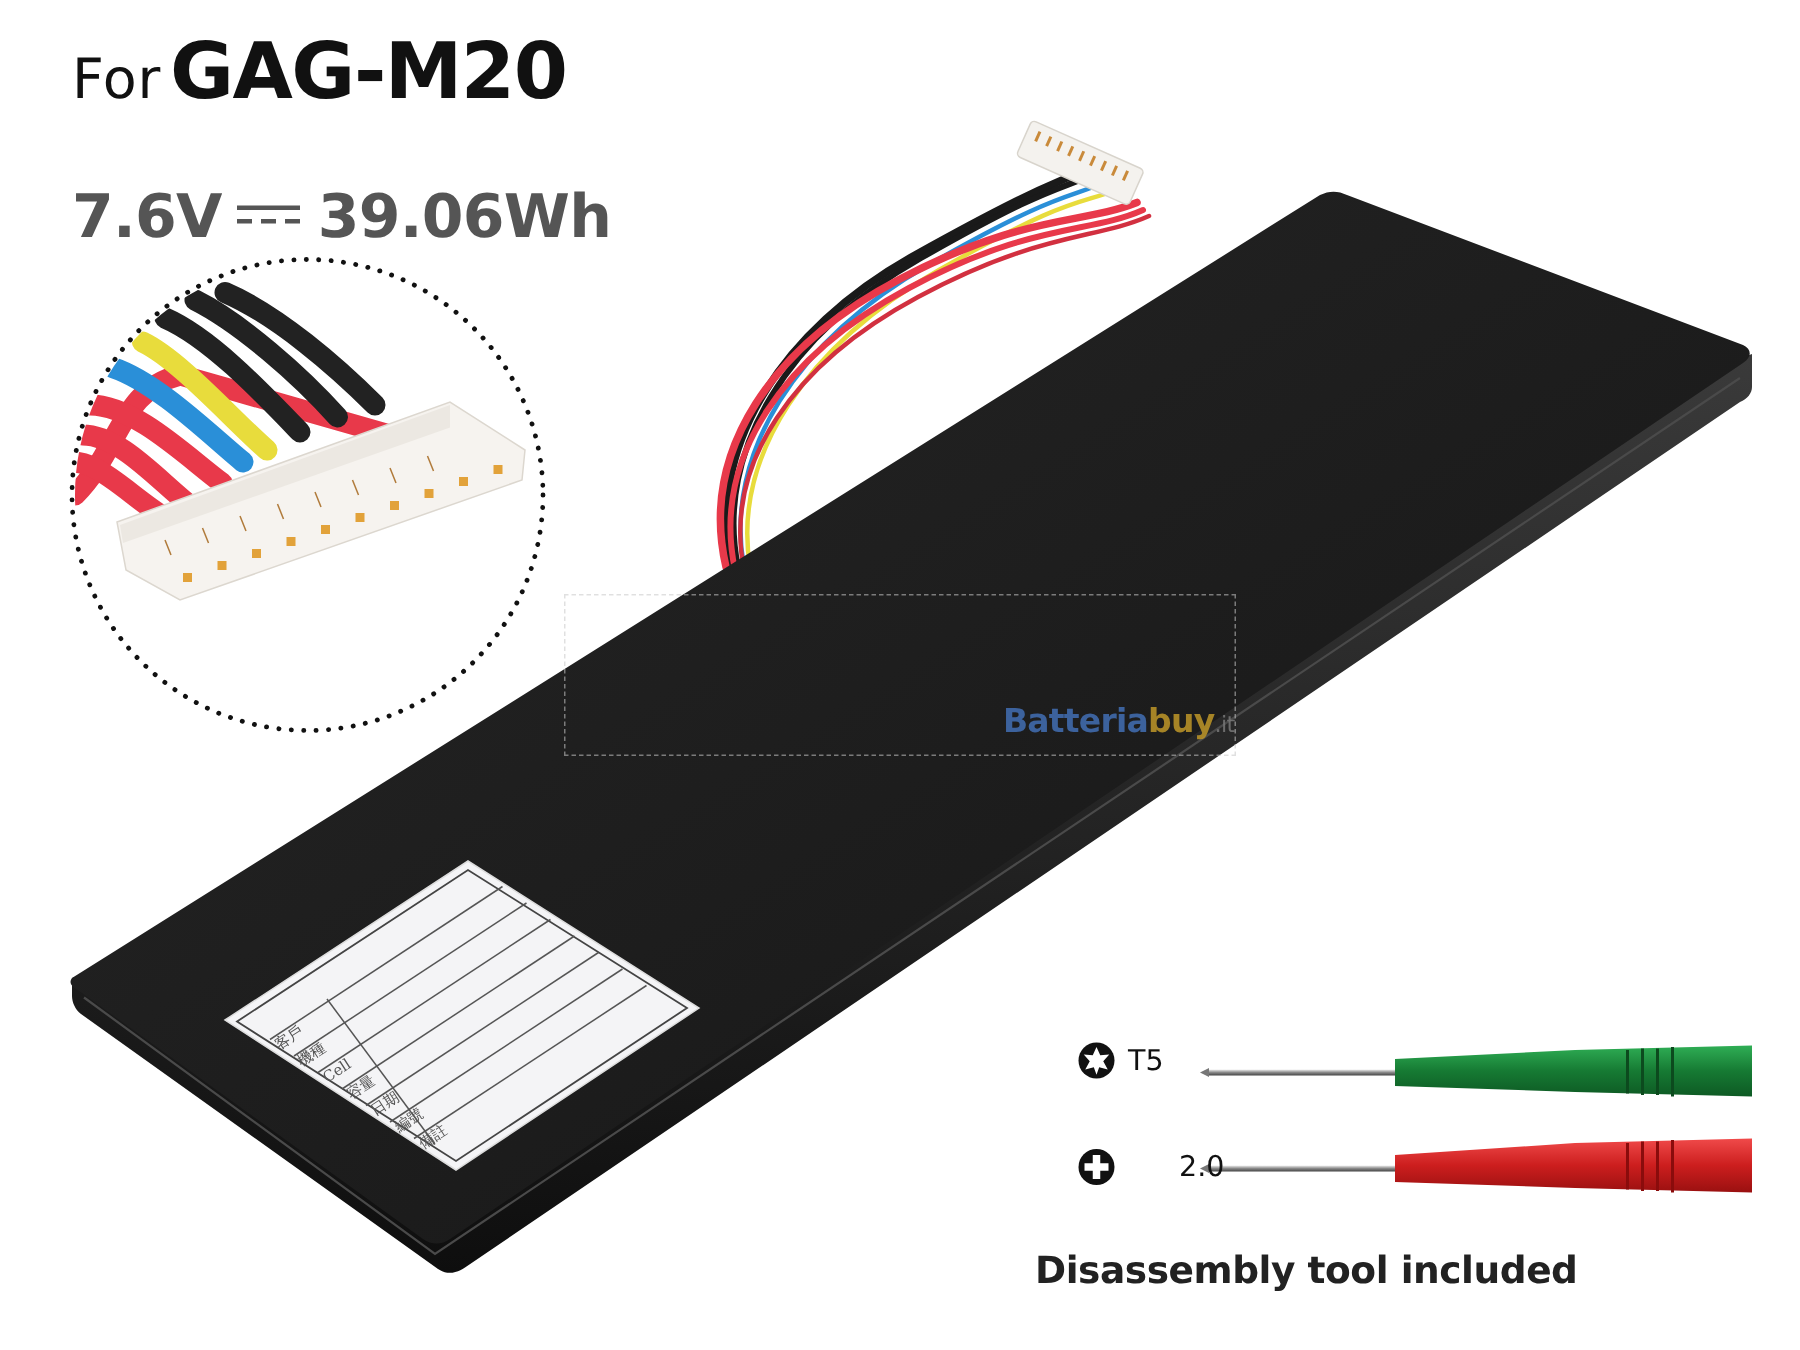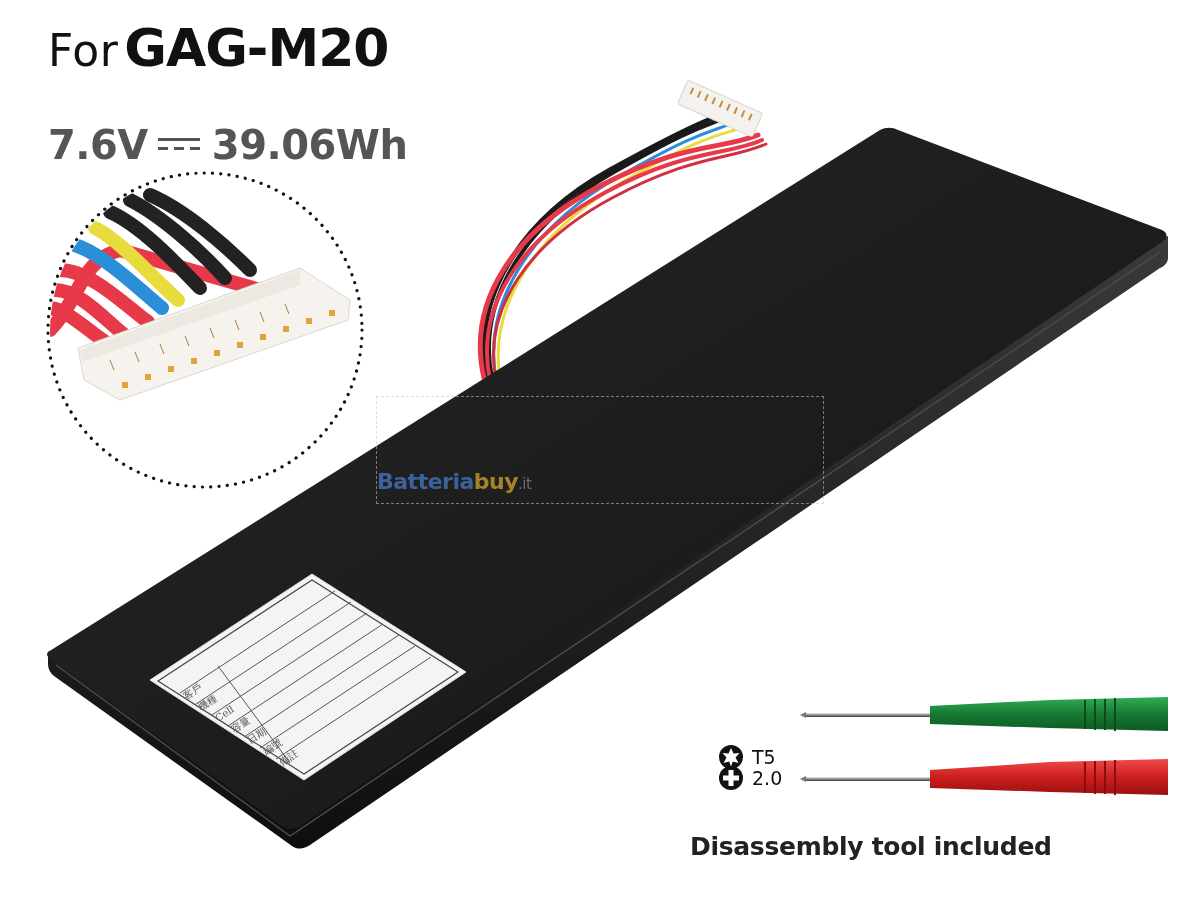--- a/index.html
+++ b/index.html
@@ -1,28 +1,28 @@
 <!DOCTYPE html>
 <html><head>
 <meta charset="utf-8">
 <style>
   html, body { margin:0; padding:0; }
   body { width:1200px; height:900px; background:#ffffff; position:relative; overflow:hidden;
          font-family:"Liberation Sans", sans-serif; }
   .title-line { position:absolute; left:48px; top:18px; white-space:nowrap; color:#111; }
-  .title-for { font-size:44px; font-weight:400; font-family:"DejaVu Sans", sans-serif; letter-spacing:0.5px; vertical-align:baseline; }
+  .title-for { font-size:37px; font-weight:400; font-family:"DejaVu Sans", sans-serif; letter-spacing:0.5px; vertical-align:baseline; }
   .title-model { font-size:52px; font-weight:700; font-family:"DejaVu Sans", sans-serif; letter-spacing:-1px; margin-left:6px; }
   .spec-line { position:absolute; left:48px; top:122px; white-space:nowrap; color:#555; font-family:"DejaVu Sans", sans-serif;
                font-weight:700; font-size:40px; letter-spacing:-0.5px; }
   .dc-sym { display:inline-block; width:46px; height:24px; vertical-align:middle; margin:0 10px 0 8px; position:relative; top:-4px; }
   .art { position:absolute; left:0; top:0; }
   .watermark { position:absolute; left:376px; top:396px; width:448px; height:108px; border:1px dashed rgba(200,200,200,0.55); box-sizing:border-box; }
   .wm-text { position:absolute; left:0; right:0; top:4px; text-align:center; font-family:"DejaVu Sans", sans-serif; font-weight:700;
              font-size:56px; color:rgba(140,140,140,0.75); letter-spacing:-1px; text-shadow:0 0 2px rgba(255,255,255,0.3); }
-  .wm-brand { position:absolute; left:0; right:0; top:72px; text-align:left; font-family:"DejaVu Sans", sans-serif; font-weight:700;
+  .wm-brand { position:absolute; left:0; right:0; top:72px; text-align:right; font-family:"DejaVu Sans", sans-serif; font-weight:700;
               font-size:22px; letter-spacing:-0.5px; }
   .wm-b1 { color:rgba(66,110,180,0.85); }
   .wm-b2 { color:rgba(190,150,40,0.85); }
   .wm-b3 { color:rgba(120,120,120,0.85); font-size:15px; font-weight:400; }
   .tool-row { position:absolute; left:718px; display:flex; align-items:center; }
   .tool-label { font-family:"DejaVu Sans", sans-serif; font-size:19px; color:#111; margin-left:8px; }
   .tools-caption { position:absolute; left:690px; top:832px; font-family:"DejaVu Sans", sans-serif; font-weight:700; font-size:25px;
                    color:#222; letter-spacing:-0.3px; white-space:nowrap; }
   .label-text { font-family:"DejaVu Serif", serif; fill:#555; }
 </style>
@@ -201,28 +201,28 @@
     <rect x="2" y="15" width="10" height="3" fill="#555"></rect>
     <rect x="18" y="15" width="10" height="3" fill="#555"></rect>
     <rect x="34" y="15" width="10" height="3" fill="#555"></rect>
   </svg><span>39.06Wh</span>
 </div>
 
 <div class="watermark">
   <div class="wm-brand"><span class="wm-b1">Batteria</span><span class="wm-b2">buy</span><span class="wm-b3">.it</span></div>
 </div>
 
-<div class="tool-row" style="top:744px;justify-content:center;">
+<div class="tool-row" style="top:694px;justify-content:center;">
   <svg width="26" height="26" viewBox="0 0 26 26">
     <circle cx="13" cy="13" r="12" fill="#111"></circle>
     <path d="M13 4 L15.5 9.5 L21.5 9 L17.5 13.5 L20.5 19 L14.8 17.5 L13 22.5 L11.2 17.5 L5.5 19 L8.5 13.5 L4.5 9 L10.5 9.5 Z" fill="#fff"></path>
   </svg>
   <span class="tool-label">T5</span>
 </div>
-<div class="tool-row" style="top:765px;">
+<div class="tool-row" style="top:765px;gap:34px;">
   <svg width="26" height="26" viewBox="0 0 26 26">
     <circle cx="13" cy="13" r="12" fill="#111"></circle>
     <rect x="10.5" y="5" width="5" height="16" fill="#fff"></rect>
     <rect x="5" y="10.5" width="16" height="5" fill="#fff"></rect>
   </svg>
   <span class="tool-label">2.0</span>
 </div>
 
 <div class="tools-caption">Disassembly tool included</div>
 

